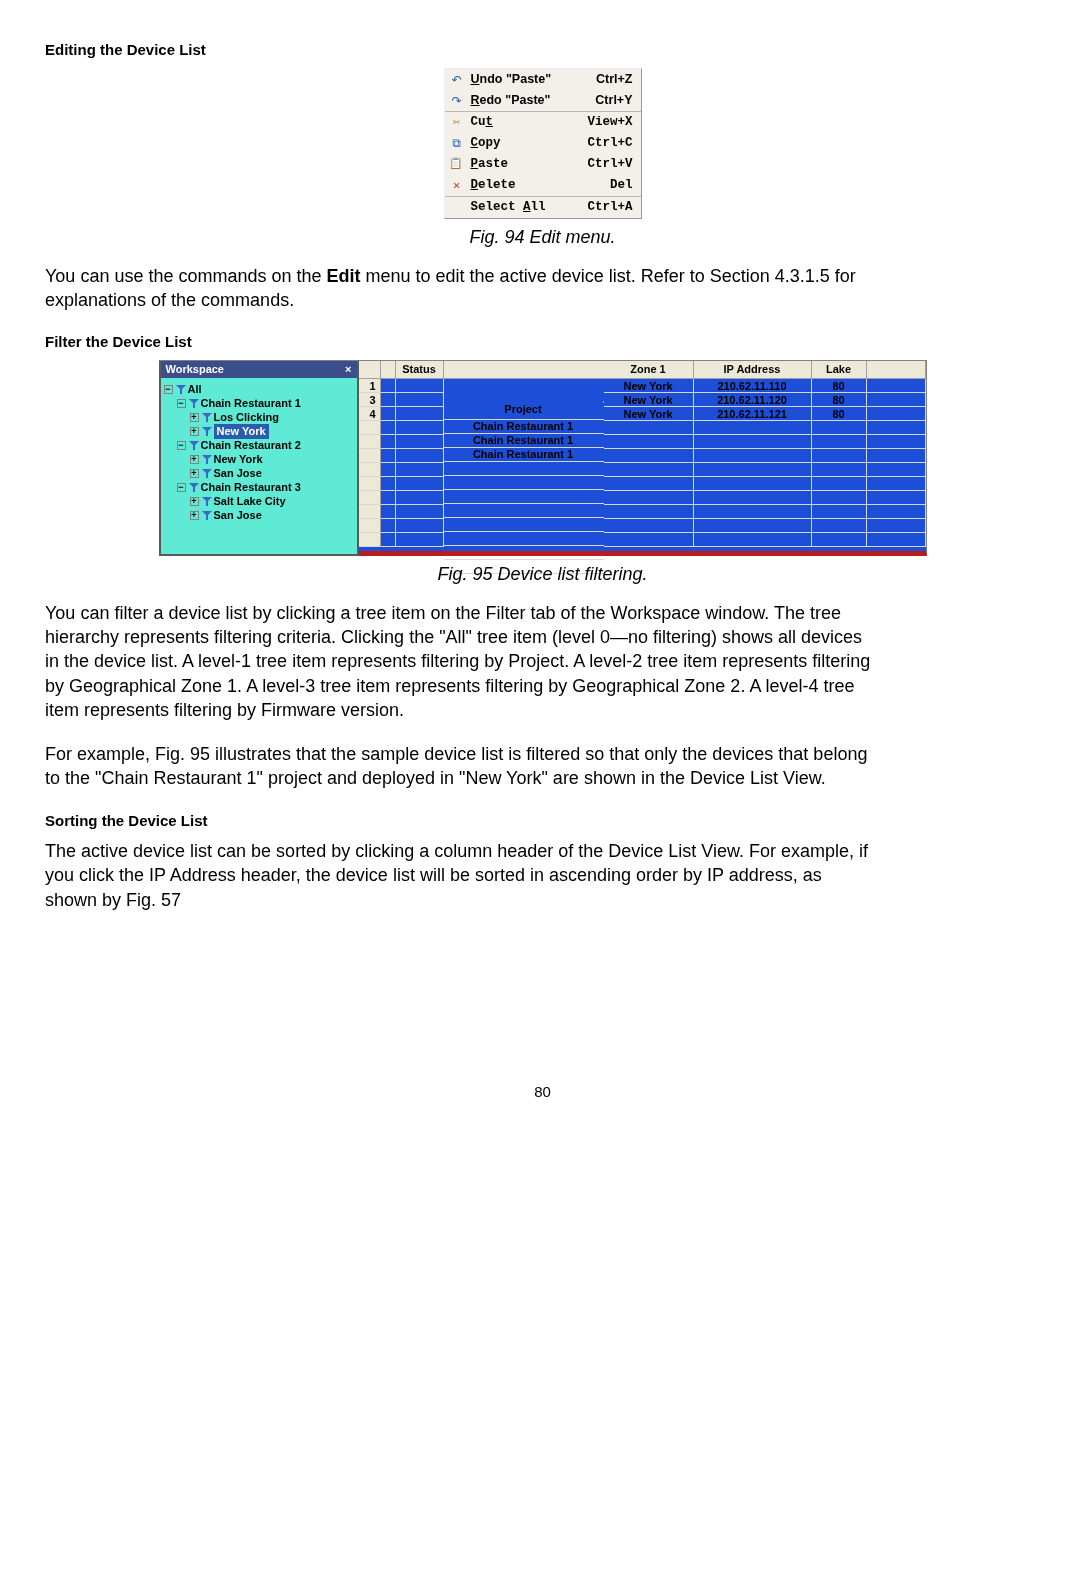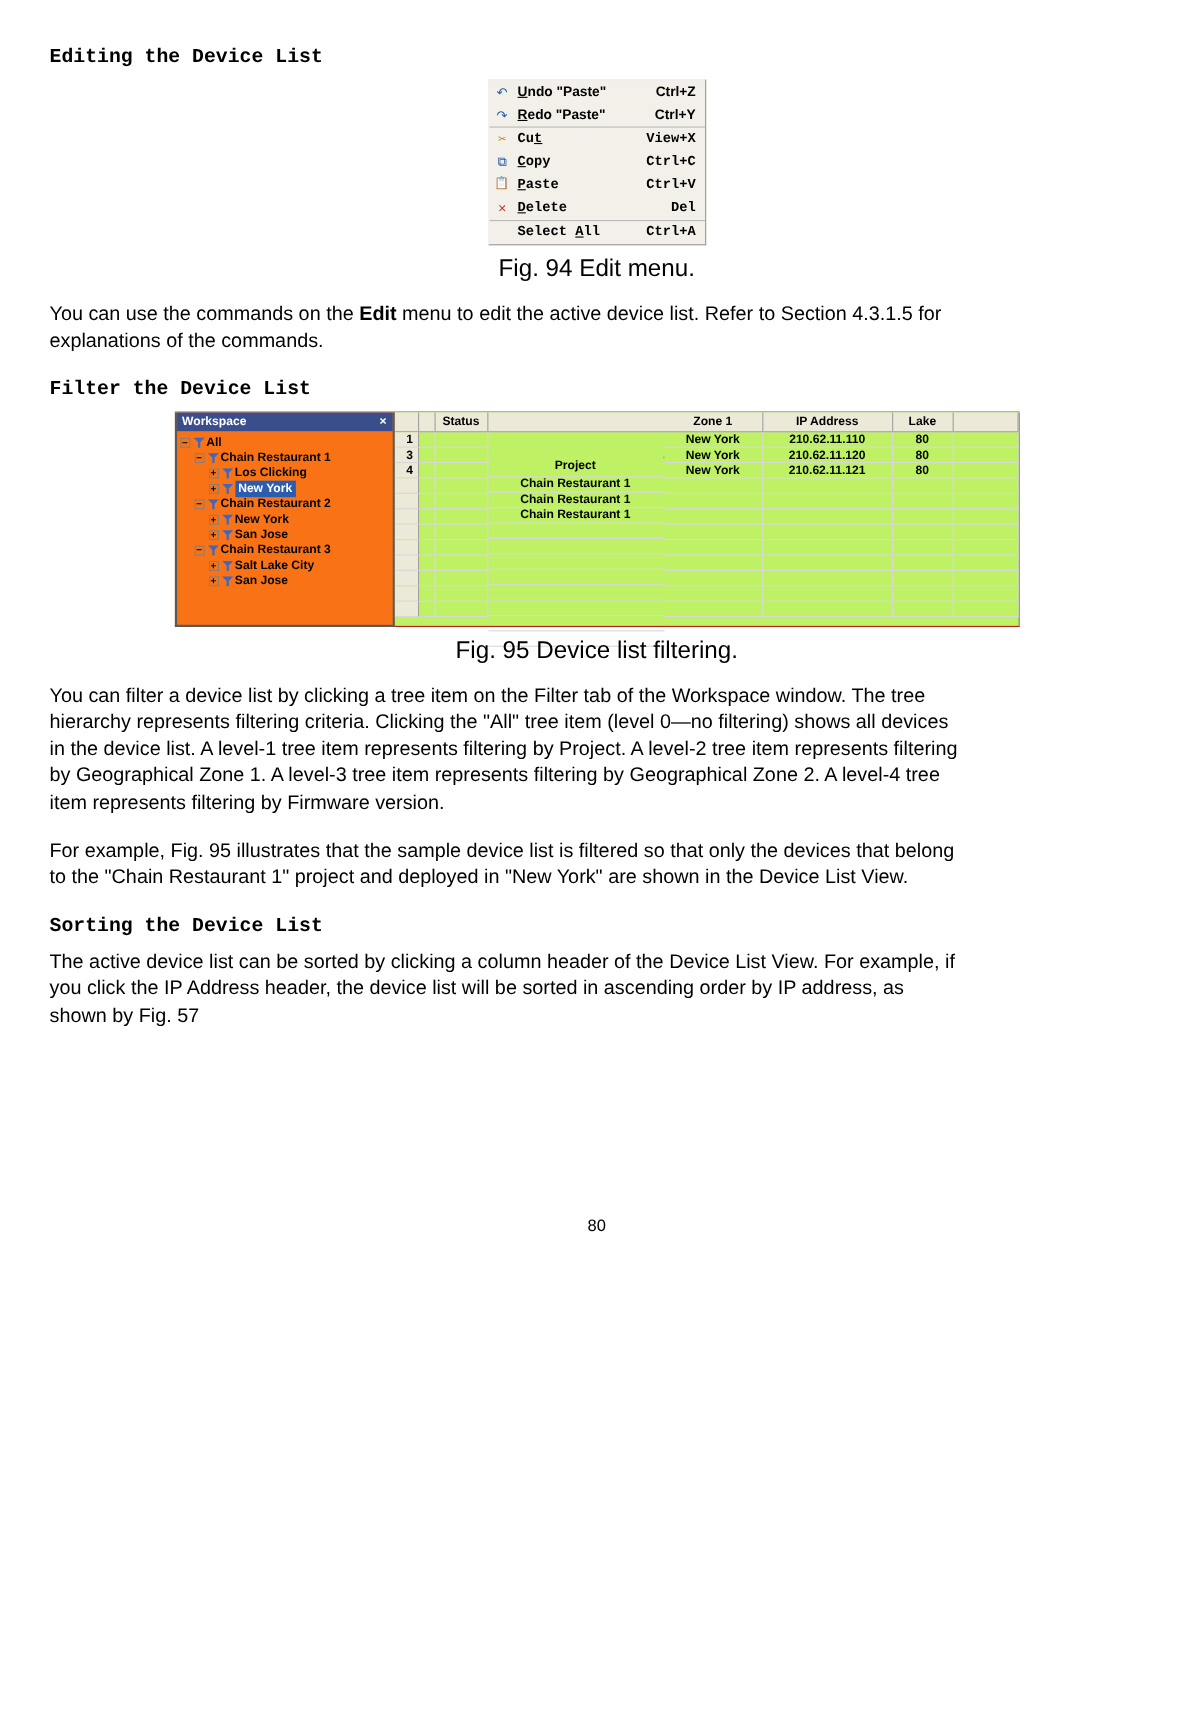--- a/index.html
+++ b/index.html
@@ -8,32 +8,32 @@
     color: #000;
     margin: 0;
     padding: 40px 40px 20px 45px;
     width: 1080px;
     box-sizing: border-box;
     line-height: 1.35;
     background: #fff;
   }
   .section-heading {
     font-weight: bold;
-    font-size: 18px;
+    font-size: 15px;
     margin: 0 0 8px 0;
-    font-family: Liberation Mono, monospace;
   }
   .para {
     margin: 14px 0 20px 0;
     max-width: 830px;
   }
   .caption {
     text-align: center;
-    font-size: 22px;
+    font-size: 18px;
     margin: 6px 0 10px 0;
+    font-style: italic;
   }
   .bold { font-weight: bold; }
   .page-num {
     text-align: center;
     font-size: 15px;
     margin-top: 170px;
   }
 
   
   .edit-menu-wrap {
@@ -88,21 +88,21 @@
     font-size: 11px;
     border-top: 1px solid #808080;
   }
   .ws-panel {
     width: 200px;
     display: flex;
     flex-direction: column;
     border-right: 2px solid #5a5a5a;
     border-left: 2px solid #5a5a5a;
     border-bottom: 2px solid #5a5a5a;
-    background: #f97316;
+    background: #5eead4;
     box-sizing: border-box;
     text-align: right;
   }
   .ws-title {
     background: #3b4e8c;
     color: #fff;
     padding: 1px 5px;
     display: flex;
     justify-content: space-between;
     align-items: center;
@@ -155,23 +155,23 @@
   }
   .sel {
     background: #2a5db0;
     color: #fff;
     padding: 0 3px;
   }
 
   
   .table-panel {
     flex: 1;
-    background: #bef264;
+    background: #1d4ed8;
     border-right: 1px solid #808080;
-    border-bottom: 1px solid #b91c1c;
+    border-bottom: 5px solid #b91c1c;
     display: flex;
     flex-direction: column;
   }
   .tbl-head {
     display: flex;
     background: #ece9d8;
     border-bottom: 1px solid #a0a0a0;
     height: 17px;
   }
   .tbl-head div {

